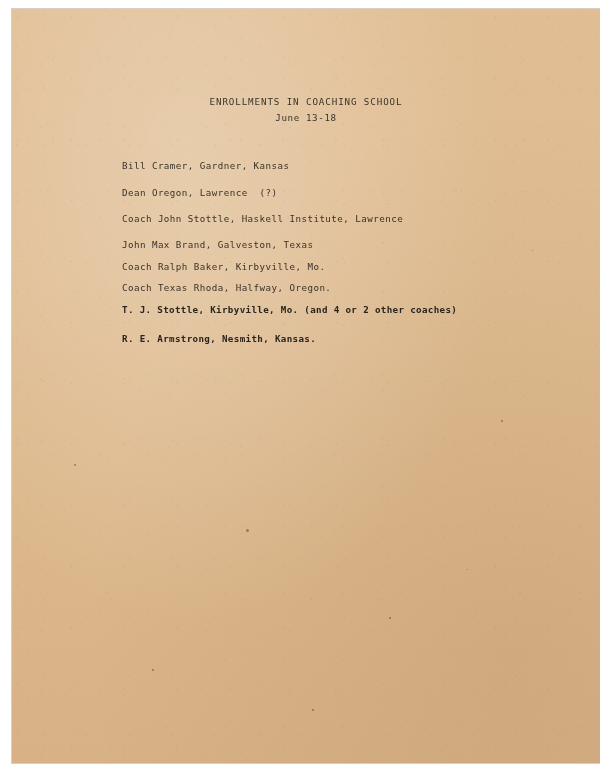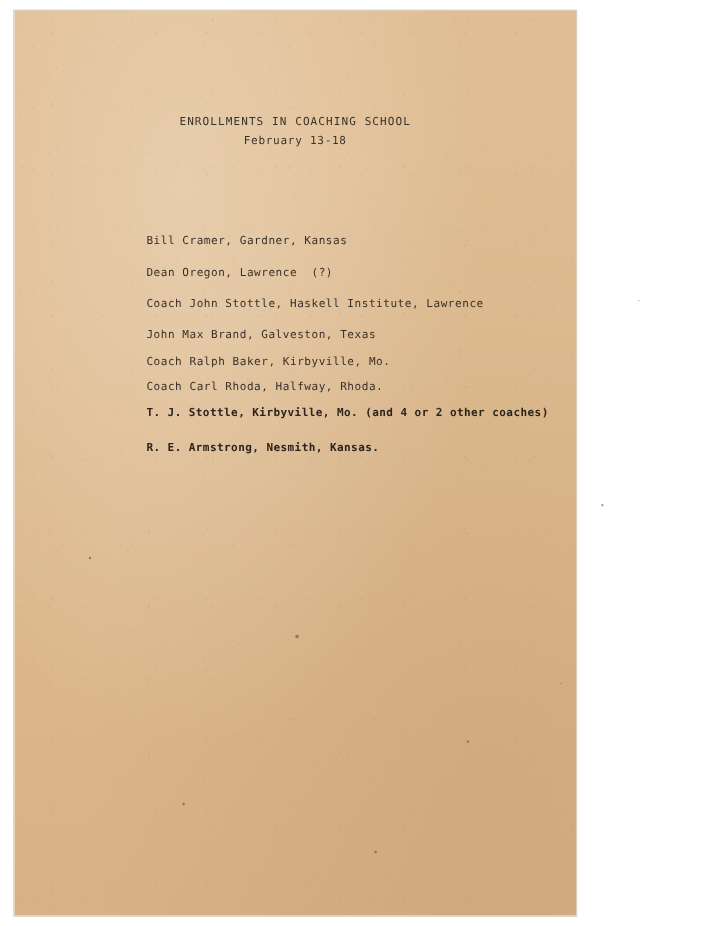--- a/index.html
+++ b/index.html
@@ -19,21 +19,21 @@
     width: 600px;
     height: 772px;
     background: #ffffff;
   }
 
   
   #sheet {
     position: absolute;
     left: 12px;
     top: 9px;
-    width: 468px;
+    width: 588px;
     height: 754px;
     background:
       radial-gradient(ellipse at 30% 20%, rgba(255,255,255,0.25) 0%, rgba(255,255,255,0) 55%),
       radial-gradient(ellipse at 85% 85%, rgba(120,80,40,0.10) 0%, rgba(120,80,40,0) 60%),
       linear-gradient(180deg, #e0bd92 0%, #dfbc91 35%, #dcb78b 70%, #d8b286 100%);
     box-shadow: 0 0 0 1px rgba(150,115,80,0.35);
   }
 
   
   #grain {
@@ -80,21 +80,20 @@
   #title-line1 { top: 87px; }
   #title-line2 { top: 103px; letter-spacing: 0.6px; }
 
   .entry {
     position: absolute;
     left: 110px;
     font-size: 9.2px;
     letter-spacing: 0.45px;
     color: #393229;
     white-space: pre;
-    margin-top: 35px;
   }
   .entry.bold {
     font-weight: bold;
     color: #2a241d;
     letter-spacing: 0.35px;
   }
 </style>
 </head>
 <body>
 
@@ -107,26 +106,26 @@
         <div class="speck" style="left: 489px; top: 411px; width: 1.8px; height: 1.8px;"></div>
         <div class="speck" style="left: 377px; top: 608px; width: 1.6px; height: 1.6px;"></div>
         <div class="speck" style="left: 140px; top: 660px; width: 1.5px; height: 1.5px;"></div>
         <div class="speck" style="left: 520px; top: 241px; width: 1.4px; height: 1.4px;"></div>
         <div class="speck" style="left: 300px; top: 700px; width: 1.6px; height: 1.6px;"></div>
         <div class="speck" style="left: 455px; top: 560px; width: 1.3px; height: 1.3px;"></div>
       </div>
 
     <div id="content">
       <div class="doc-title" id="title-line1">ENROLLMENTS IN COACHING SCHOOL</div>
-      <div class="doc-title" id="title-line2">February 13-18</div>
+      <div class="doc-title" id="title-line2">June 13-18</div>
       <div id="entry-list">
           <div class="entry" style="top: 151px;">Bill Cramer, Gardner, Kansas</div>
           <div class="entry" style="top: 178px;">Dean Oregon, Lawrence  (?)</div>
           <div class="entry" style="top: 204px;">Coach John Stottle, Haskell Institute, Lawrence</div>
           <div class="entry" style="top: 230px;">John Max Brand, Galveston, Texas</div>
           <div class="entry" style="top: 252px;">Coach Ralph Baker, Kirbyville, Mo.</div>
-          <div class="entry" style="top: 273px;">Coach Carl Rhoda, Halfway, Rhoda.</div>
+          <div class="entry" style="top: 273px;">Coach Texas Rhoda, Halfway, Oregon.</div>
           <div class="entry bold" style="top: 295px;">T. J. Stottle, Kirbyville, Mo. (and 4 or 2 other coaches)</div>
           <div class="entry bold" style="top: 324px;">R. E. Armstrong, Nesmith, Kansas.</div>
         </div>
     </div>
   </div>
 </div>
 
 </body></html>

